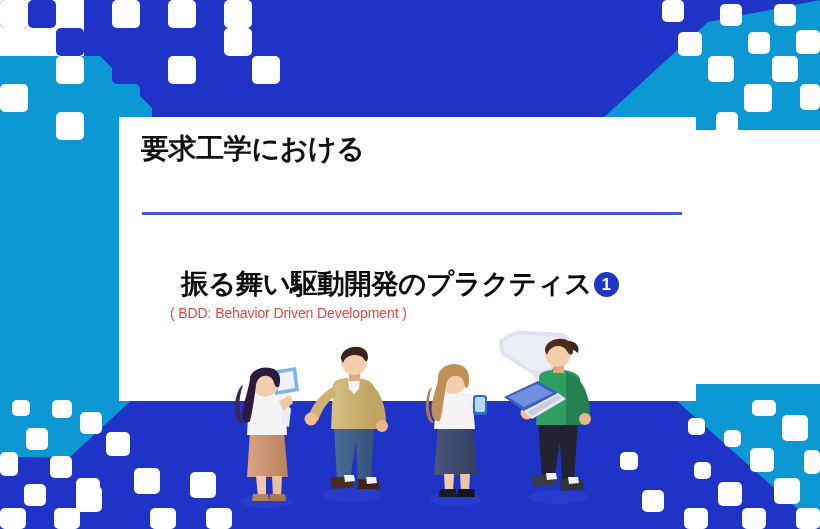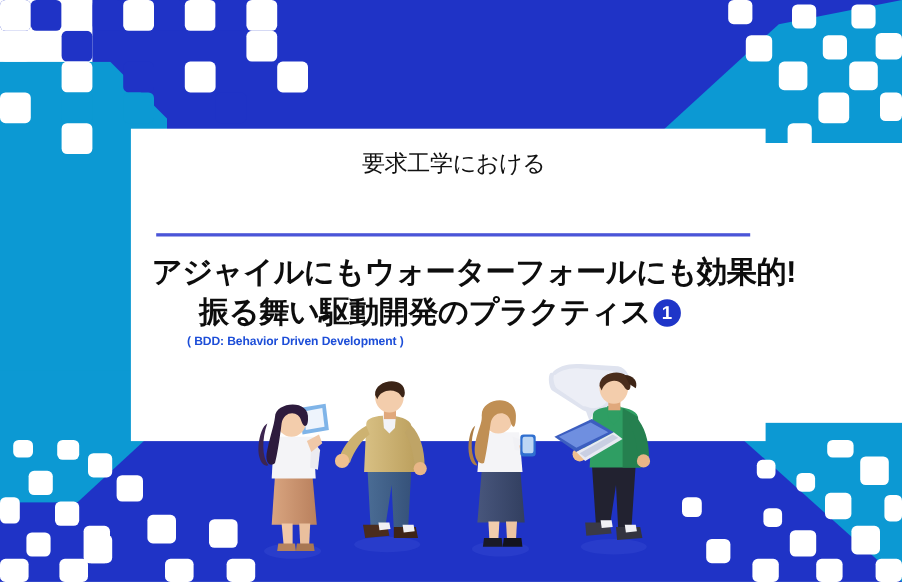--- a/index.html
+++ b/index.html
@@ -91,27 +91,26 @@
     z-index: 6;
   }
   .card-inner {
     position: absolute;
     left: 22px;
     top: 15px;
     right: 12px;
   }
 
   .title-line {
-    font-weight: 400;
-    font-size: 21px;
+    font-weight: 700;
+    font-size: 28px;
     line-height: 34px;
     letter-spacing: -0.4px;
     color: #111111;
     white-space: nowrap;
-    text-align: center;
   }
 
   .divider {
     position: absolute;
     left: 142px;
     top: 212px;
     width: 540px;
     height: 3px;
     background: #4a55d8;
     z-index: 7;
@@ -156,24 +155,24 @@
     color: #ffffff;
     font-size: 17px;
     font-weight: 700;
     line-height: 1;
     letter-spacing: 0;
   }
   .sub-note {
     position: absolute;
     left: 170px;
     top: 305px;
-    font-size: 11px;
-    font-weight: 700;
+    font-size: 14px;
+    font-weight: 400;
     letter-spacing: -0.1px;
-    color: #1d4ed8;
+    color: #ef4444;
     white-space: nowrap;
     z-index: 7;
   }
 
   
   .people {
     position: absolute;
     left: 0;
     bottom: 0;
     width: 820px;
@@ -272,21 +271,20 @@
   </div>
 
   <div class="card">
     <div class="card-inner">
       <div class="title-line">要求工学における</div>
     </div>
   </div>
 
   <div class="divider"></div>
 
-  <div class="sub1">アジャイルにもウォーターフォールにも効果的!</div>
 
   <div class="sub2">
     <span>振る舞い駆動開発のプラクティス</span>
     <span class="badge-num">1</span>
   </div>
 
   <div class="sub-note">( BDD: Behavior Driven Development )</div>
 
   <svg class="people" viewBox="0 0 820 200" width="820" height="200">
 

